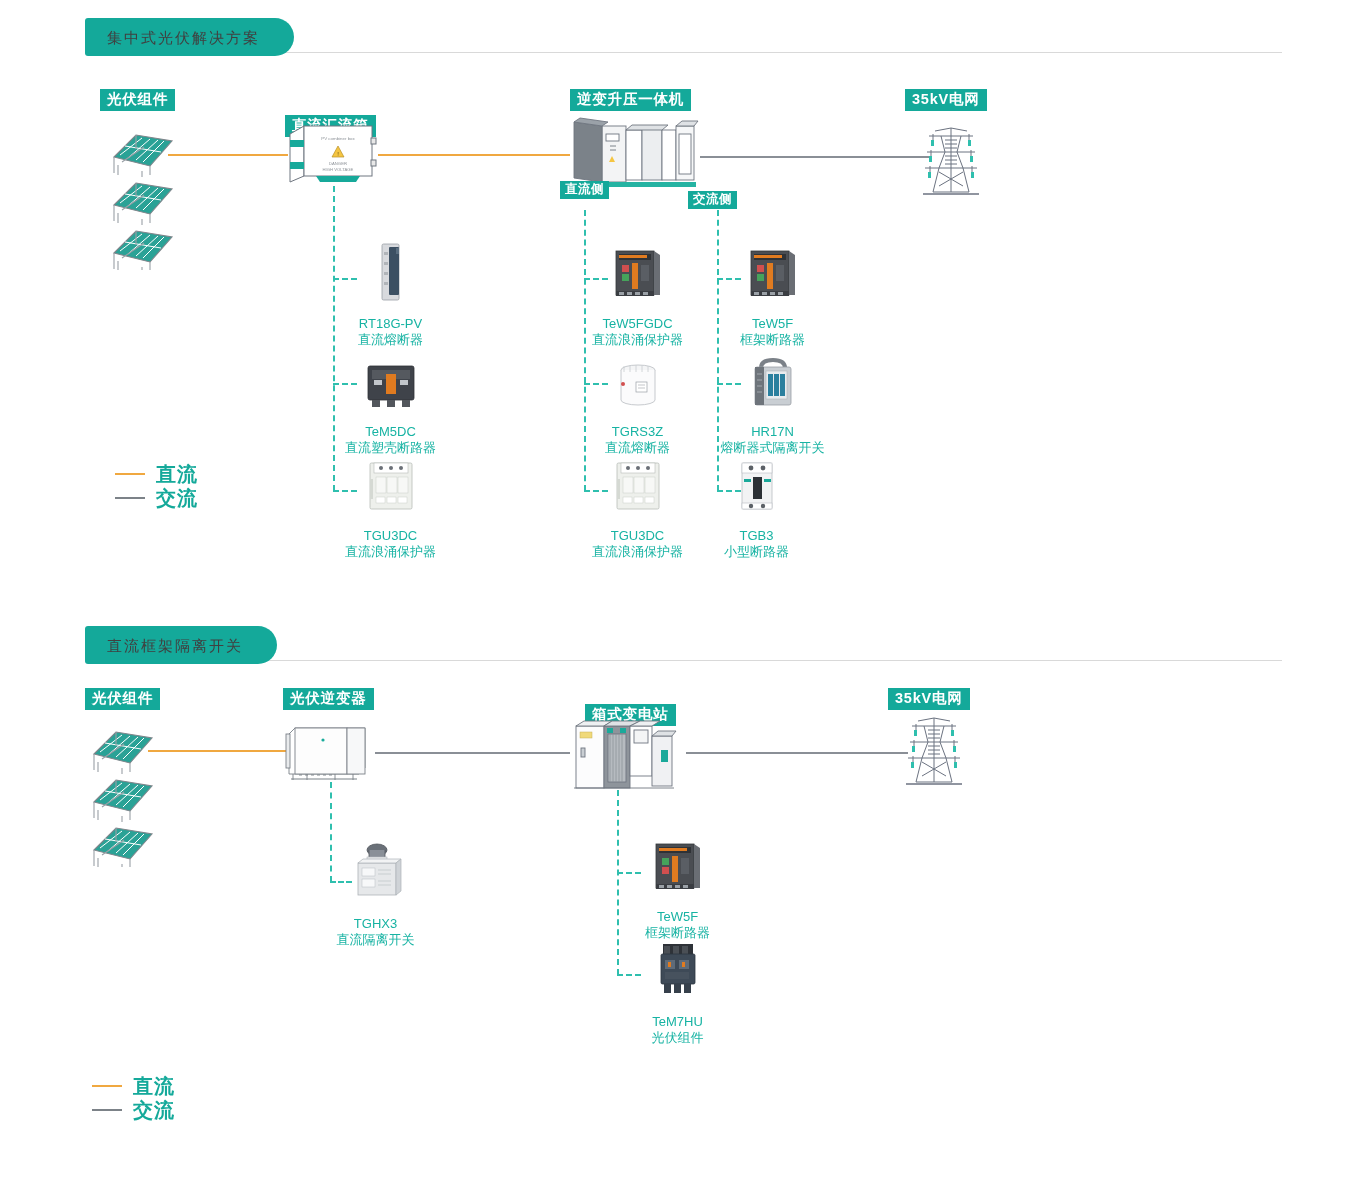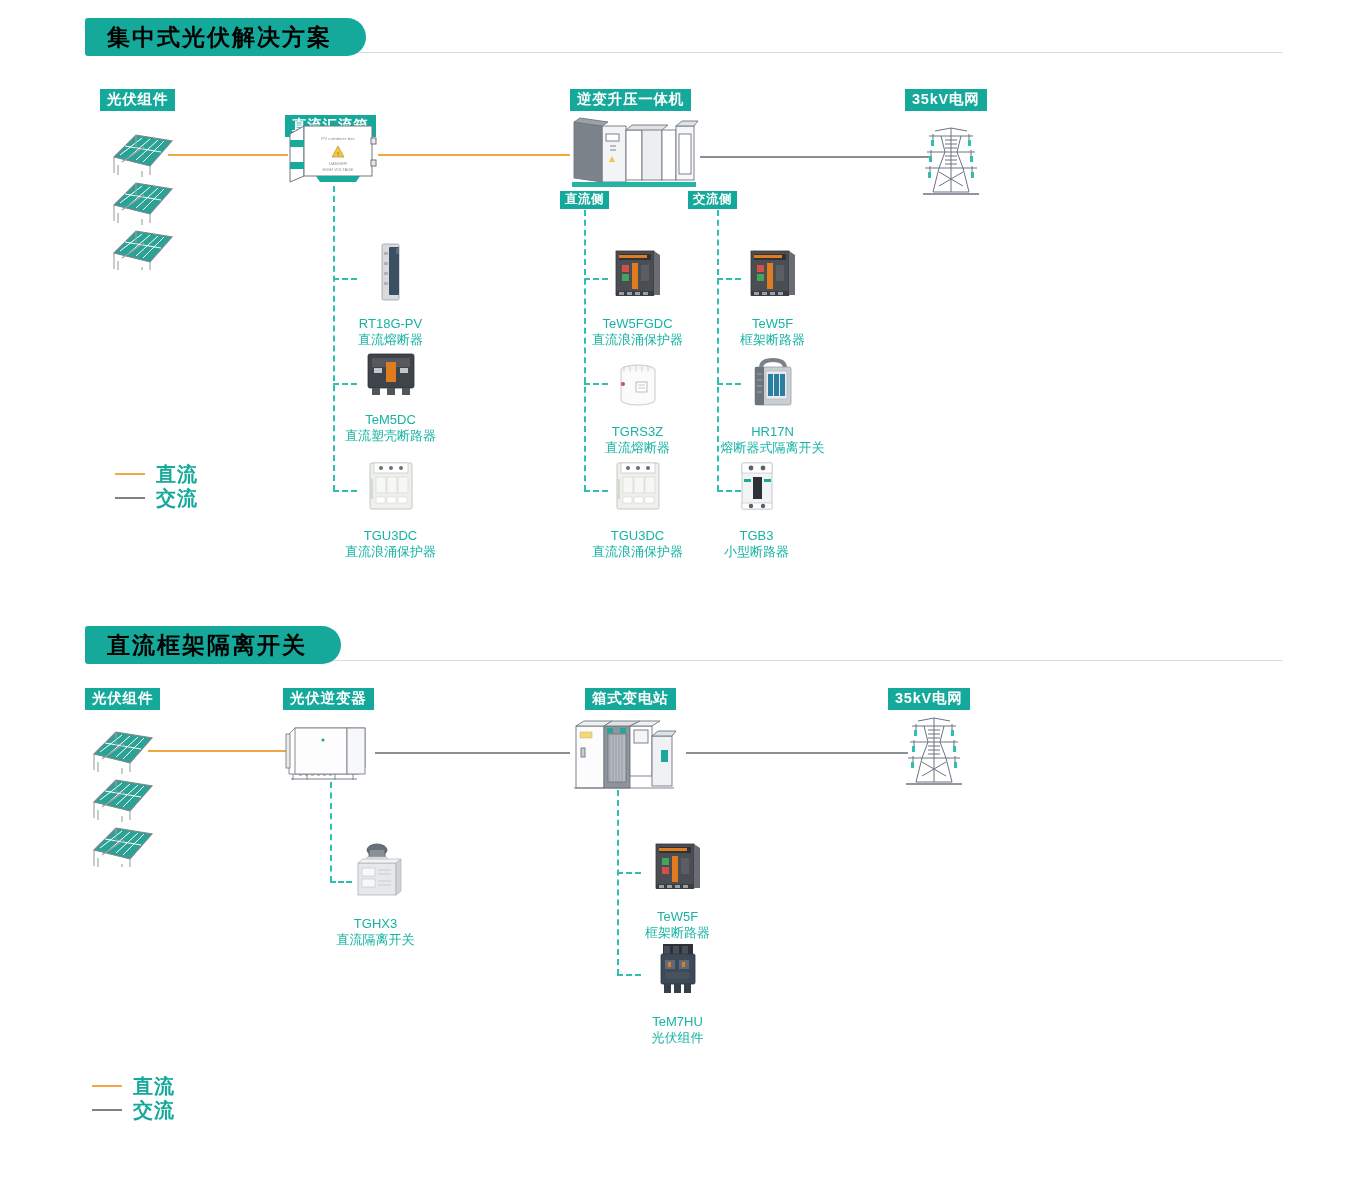--- a/index.html
+++ b/index.html
@@ -22,23 +22,23 @@
   }
   .banner {
     position: absolute; left: 85px; top: 18px;
     height: 38px;
     background: #14a99a;
     border-radius: 3px 19px 19px 3px;
     padding: 0 34px 0 22px;
     display: flex; align-items: center;
   }
   .banner-text {
-    color: #000000;
-    font-size: 23px;
-    font-weight: bold;
+    color: #404040;
+    font-size: 15px;
+    font-weight: normal;
     letter-spacing: 2px;
     line-height: 1;
     white-space: nowrap;
   }
 
   
   .chip {
     position: absolute;
     background: #14a99a;
     color: #ffffff;
@@ -189,21 +189,21 @@
   <g fill="#2fbfae">
     <rect x="16" y="18" width="3" height="6"></rect>
       <rect x="53" y="18" width="3" height="6"></rect>
     <rect x="14" y="34" width="3" height="6"></rect>
       <rect x="55" y="34" width="3" height="6"></rect>
     <rect x="13" y="50" width="3" height="6"></rect>
       <rect x="56" y="50" width="3" height="6"></rect>
   </g>
 </svg>
 
-<div class="chip small" style="left:560px; top:191px;">直流侧</div>
+<div class="chip small" style="left:560px; top:181px;">直流侧</div>
 <div class="chip small" style="left:688px; top:191px;">交流侧</div>
 
 <div class="dash-v" style="left:333px; top:186px; height:305px;"></div>
 <div class="dash-h" style="left:333px; top:278px; width:24px;"></div>
 <div class="dash-h" style="left:333px; top:383px; width:24px;"></div>
 <div class="dash-h" style="left:333px; top:490px; width:24px;"></div>
 
 <div class="dash-v" style="left:584px; top:210px; height:281px;"></div>
 <div class="dash-h" style="left:584px; top:278px; width:24px;"></div>
 <div class="dash-h" style="left:584px; top:383px; width:24px;"></div>
@@ -223,21 +223,21 @@
       <rect x="8" y="20" width="4" height="3" fill="#b0b4b9"></rect>
       <rect x="8" y="30" width="4" height="3" fill="#b0b4b9"></rect>
       <rect x="8" y="40" width="4" height="3" fill="#b0b4b9"></rect>
       <rect x="20" y="6" width="3" height="6" fill="#5a6e80"></rect>
     </svg>
   </div>
   <div class="prod-model">RT18G-PV</div>
   <div class="prod-desc">直流熔断器</div>
 </div>
 
-<div class="prod" style="left:328px; top:336px; width:125px;text-align:center;">
+<div class="prod" style="left:328px; top:348px; width:125px;text-align:center;">
   <div class="prod-img">
     <svg width="58" height="50" viewBox="0 0 58 50">
       <rect x="6" y="6" width="46" height="34" rx="2" fill="#3f434a" stroke="#2d3036" stroke-width="0.8"></rect>
       <rect x="10" y="10" width="38" height="9" fill="#55595f"></rect>
       <rect x="24" y="14" width="10" height="20" fill="#e07b20"></rect>
       <rect x="12" y="20" width="8" height="5" fill="#c2c6cb"></rect>
       <rect x="38" y="20" width="8" height="5" fill="#c2c6cb"></rect>
       <rect x="10" y="40" width="8" height="7" fill="#52565c"></rect>
       <rect x="25" y="40" width="8" height="7" fill="#52565c"></rect>
       <rect x="40" y="40" width="8" height="7" fill="#52565c"></rect>
@@ -397,21 +397,21 @@
 
 <div class="banner-wrap" style="top:608px;">
   <div class="banner-rule"></div>
   <div class="banner">
     <span class="banner-text">直流框架隔离开关</span>
   </div>
 </div>
 
 <div class="chip" style="left:85px; top:688px;">光伏组件</div>
 <div class="chip" style="left:283px; top:688px;">光伏逆变器</div>
-<div class="chip" style="left:585px; top:688px;">箱式变电站</div>
+<div class="chip" style="left:585px; top:704px;">箱式变电站</div>
 <div class="chip" style="left:888px; top:688px;">35kV电网</div>
 
 <svg class="eq" style="left:78px; top:722px;" width="90" height="145" viewBox="0 0 90 145">
   <g stroke="#9aa0a6" stroke-width="1.1" fill="none">
     <g>
       <polygon points="16,32 38,10 74,16 52,41" fill="#2aa296" stroke="#7f858b"></polygon>
       <path d="M22,30 L44,13 M30,33 L52,14 M38,35 L60,15 M45,37 L66,16" stroke="#ffffff" stroke-width="1"></path>
       <path d="M27,21 L63,27" stroke="#ffffff" stroke-width="1"></path>
       <path d="M16,32 L16,48 M52,41 L52,50 M38,10 L38,24 M24,37 L46,22 M20,40 L20,50 M44,46 L44,52"></path>
     </g>

